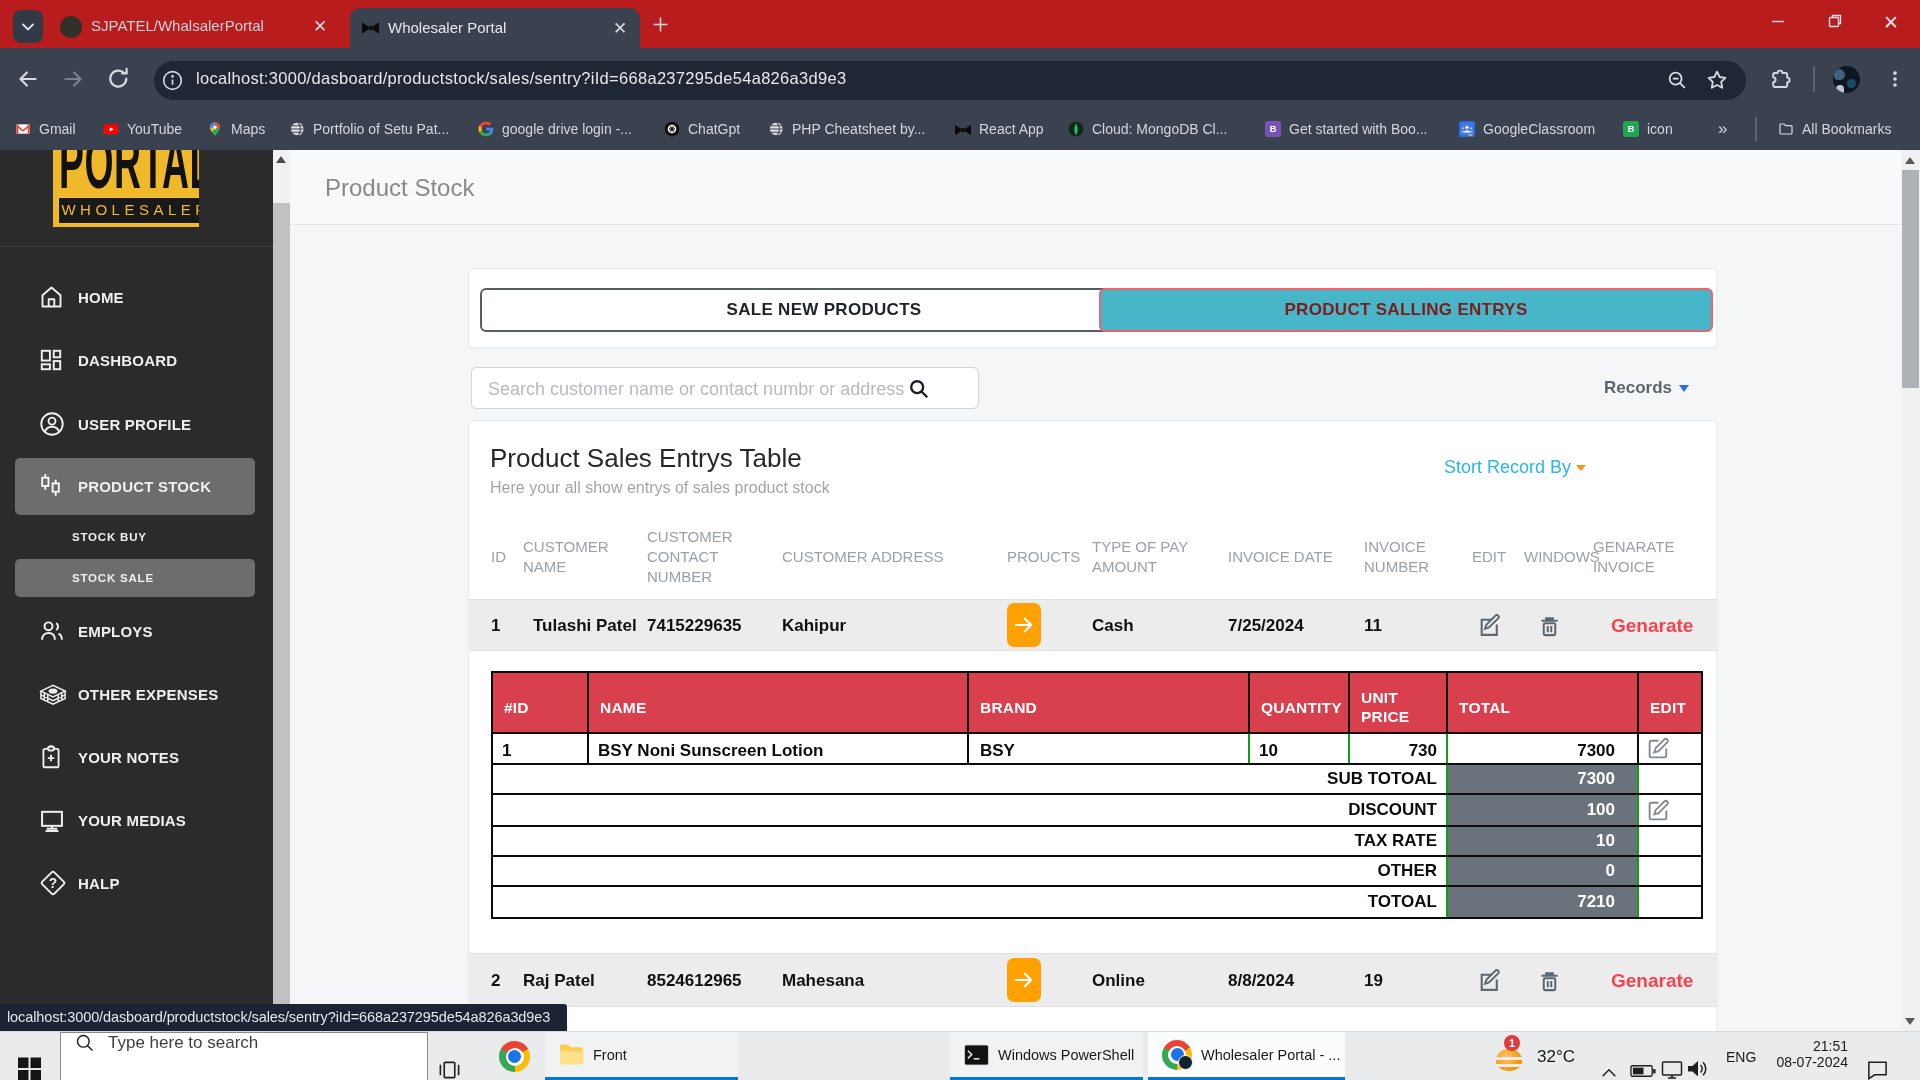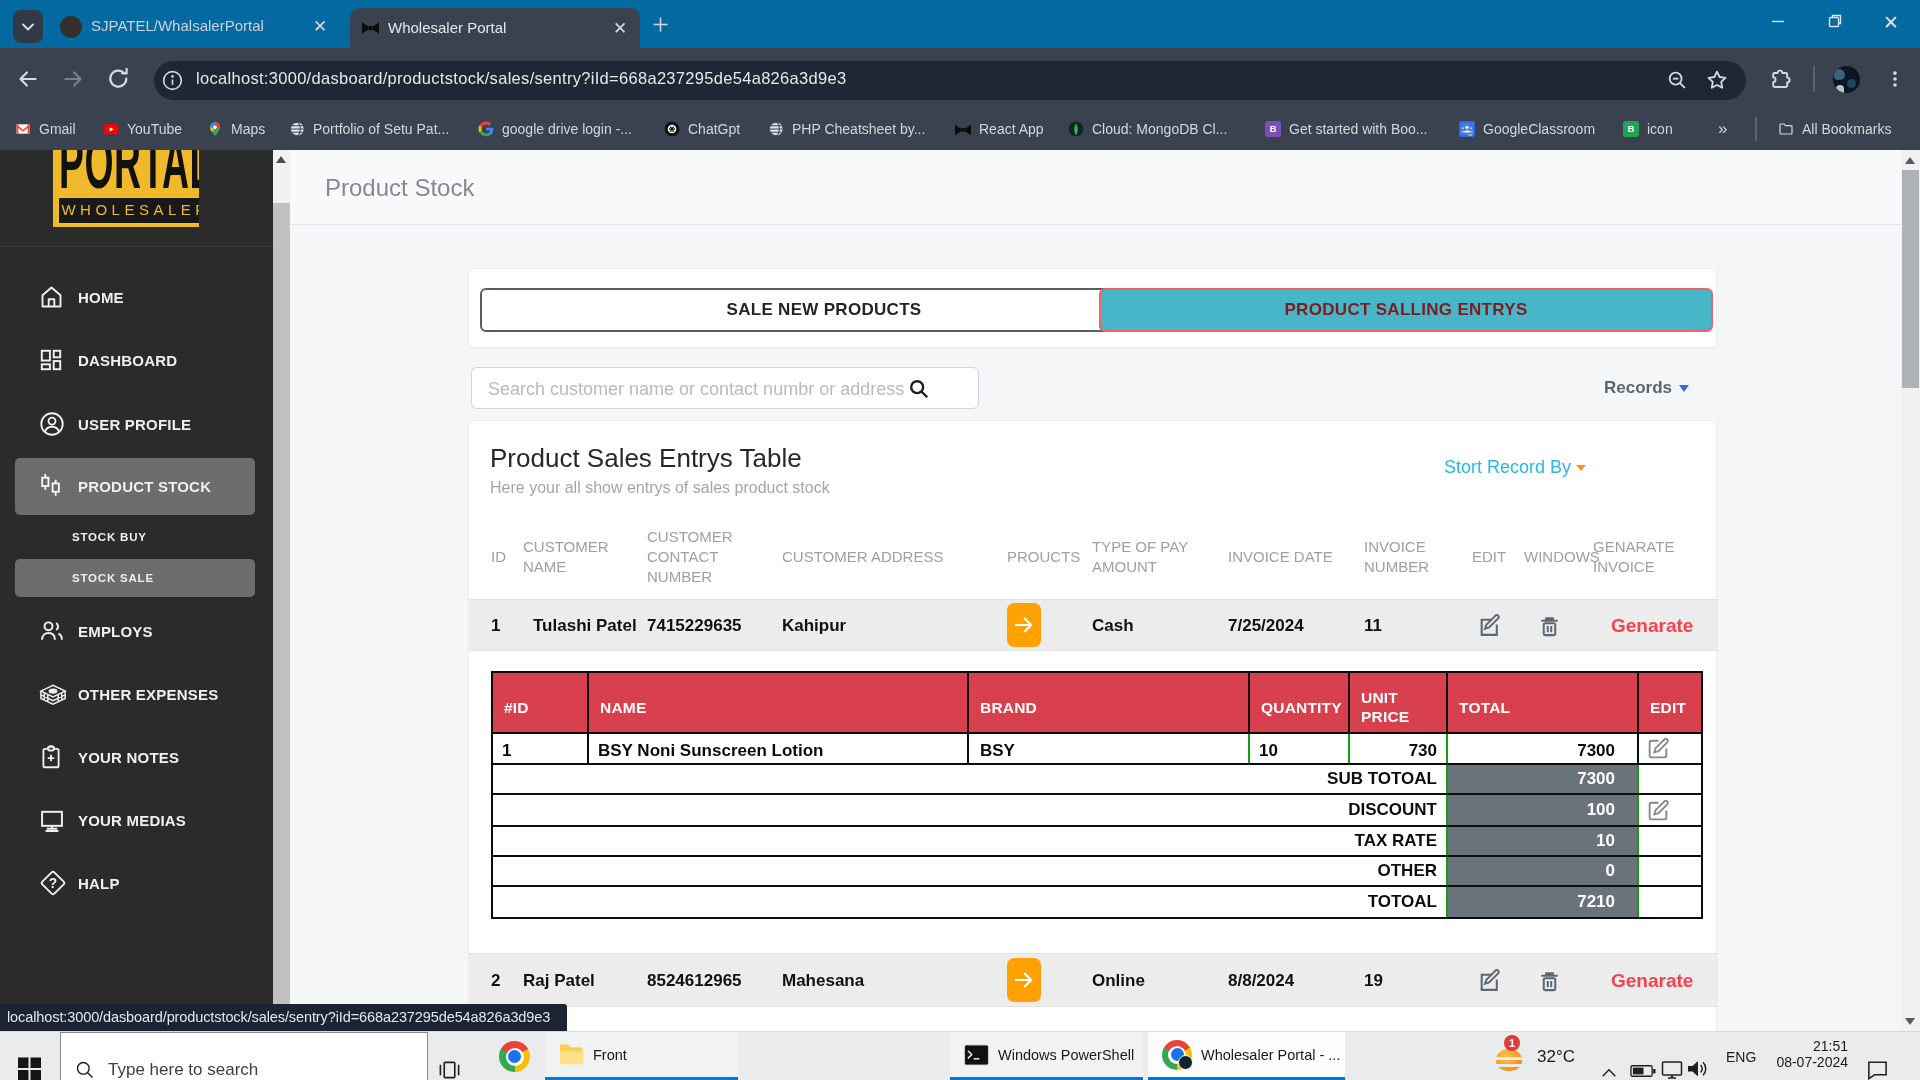--- a/index.html
+++ b/index.html
@@ -1,20 +1,20 @@
 <!DOCTYPE html>
 <html><head>
 <meta charset="utf-8">
 <style>
 *{margin:0;padding:0;box-sizing:border-box;}
 html,body{width:1920px;height:1080px;overflow:hidden;font-family:"Liberation Sans",sans-serif;}
 .abs{position:absolute;}
 #stage{position:relative;width:1920px;height:1080px;background:#fff;}
 
-#tabstrip{position:absolute;left:0;top:0;width:1920px;height:52px;background:#0369a1;}
+#tabstrip{position:absolute;left:0;top:0;width:1920px;height:52px;background:#b91c1c;}
 #toolbar{position:absolute;left:0;top:48px;width:1920px;height:60px;background:#3a4250;}
 #bookmarks{position:absolute;left:0;top:108px;width:1920px;height:42px;background:#3a4250;}
 .tab-chevbtn{position:absolute;left:13px;top:10px;width:30px;height:33px;border-radius:8px;background:#313947;}
 .tab-chevbtn svg{position:absolute;left:7px;top:9px;}
 .tab1{position:absolute;left:60px;top:12px;width:270px;height:30px;color:#cdd1d9;font-size:15px;}
 .tab-active{position:absolute;left:350px;top:8px;width:290px;height:40px;background:#3a4250;border-radius:10px 10px 0 0;color:#e4e7ec;}
 .tclose{color:#d5d9e0;font-size:17px;}
 .wctl{position:absolute;top:0;height:48px;width:46px;color:#dfe2e7;text-align:center;line-height:46px;font-size:17px;}
 
 .navico{position:absolute;top:18px;}
@@ -479,21 +479,21 @@
     </div>
   </div>
   <div id="tooltip">localhost:3000/dasboard/productstock/sales/sentry?iId=668a237295de54a826a3d9e3</div>
   <div id="taskbar">
     <svg class="tb" style="left:18px;top:13px;" width="23" height="23" viewBox="0 0 23 23" fill="#151515">
         <rect x="0" y="0" width="10.5" height="10.5"></rect>
         <rect x="12.5" y="0" width="10.5" height="10.5"></rect>
         <rect x="0" y="12.5" width="10.5" height="10.5"></rect>
         <rect x="12.5" y="12.5" width="10.5" height="10.5"></rect>
       </svg>
-    <div class="tb" style="left:60px;width:368px;background:#fff;border:1px solid #8a8a8a;border-bottom:none;display:flex;align-items:flex-end;font-size:17px;color:#3f3f3f;">
+    <div class="tb" style="left:60px;width:368px;background:#fff;border:1px solid #8a8a8a;border-bottom:none;display:flex;align-items:flex-start;font-size:17px;color:#3f3f3f;">
       <svg style="margin:0 13px 0 14px;" width="20" height="20" viewBox="0 0 24 24" fill="none" stroke="#1f1f1f" stroke-width="1.7">
           <circle cx="10" cy="10" r="7" transform="rotate(-90 10 10)"></circle>
           <line x1="15.2" y1="15.2" x2="21" y2="21"></line>
         </svg>
       Type here to search
     </div>
     <svg class="tb" style="left:438px;top:14px;" width="23" height="22" viewBox="0 0 24 23" fill="none" stroke="#1f1f1f" stroke-width="1.7">
         <rect x="6.5" y="3.5" width="11" height="16" rx="1"></rect>
         <path d="M2.5 6 v11 M21.5 6 v11"></path>
       </svg>

